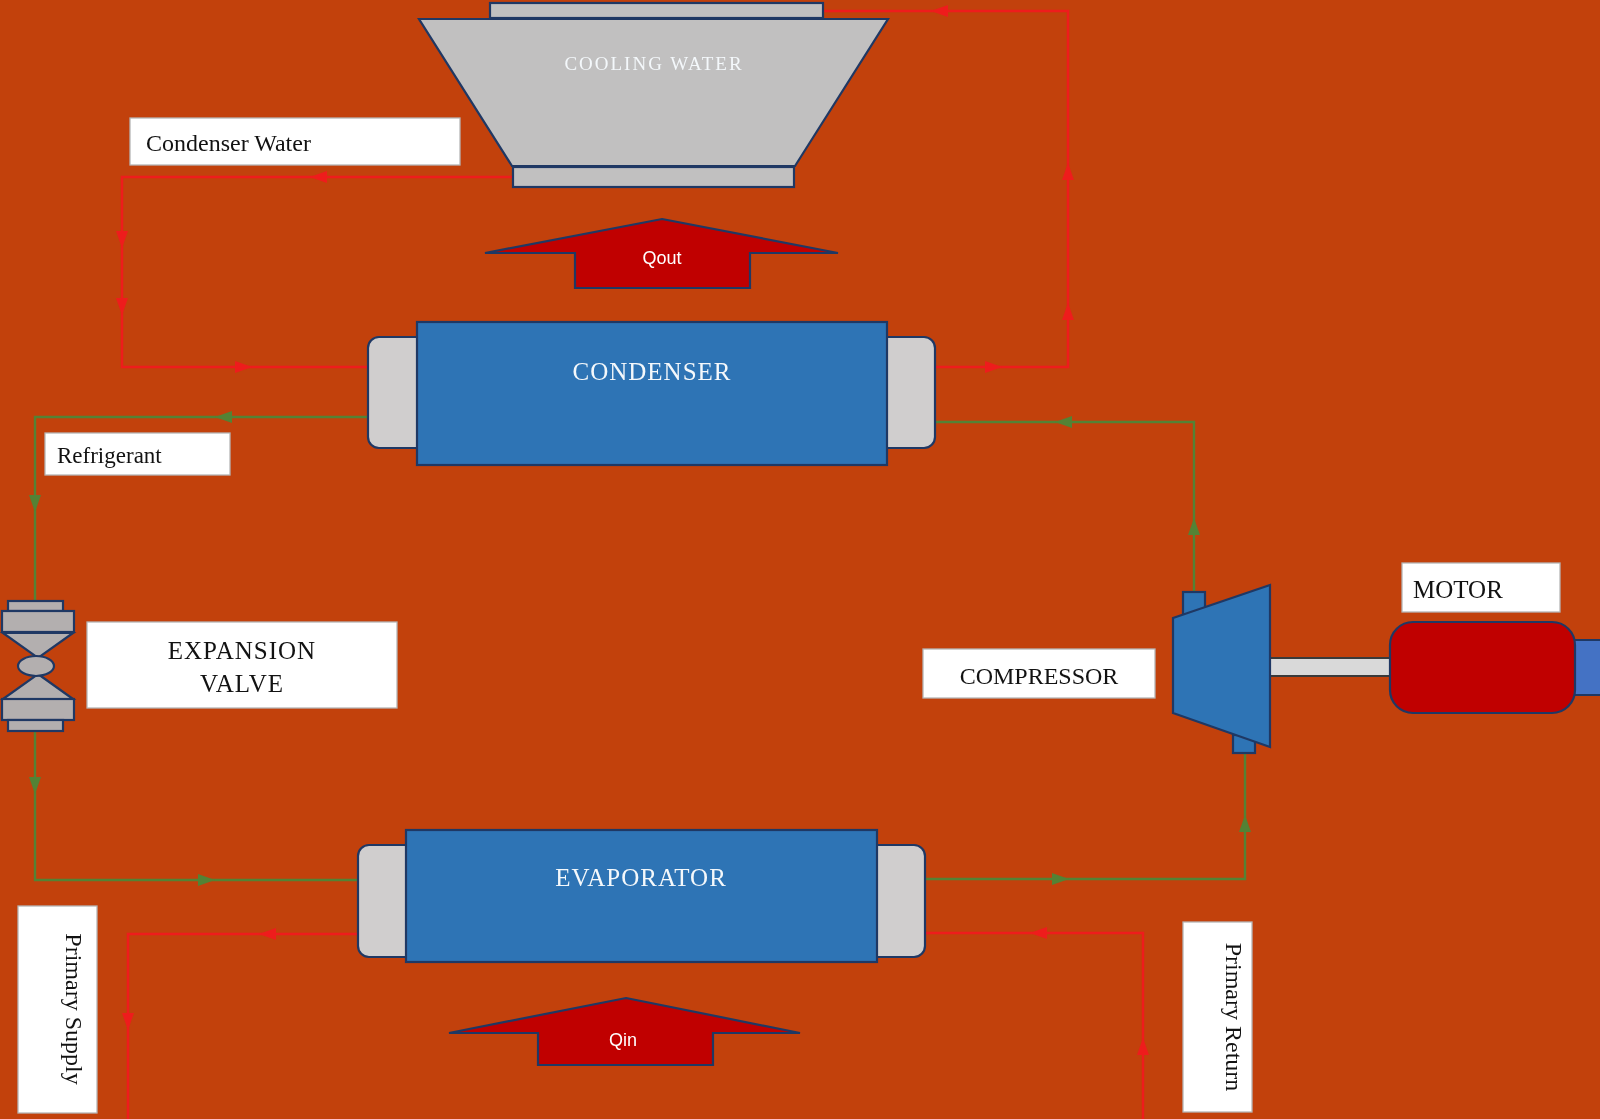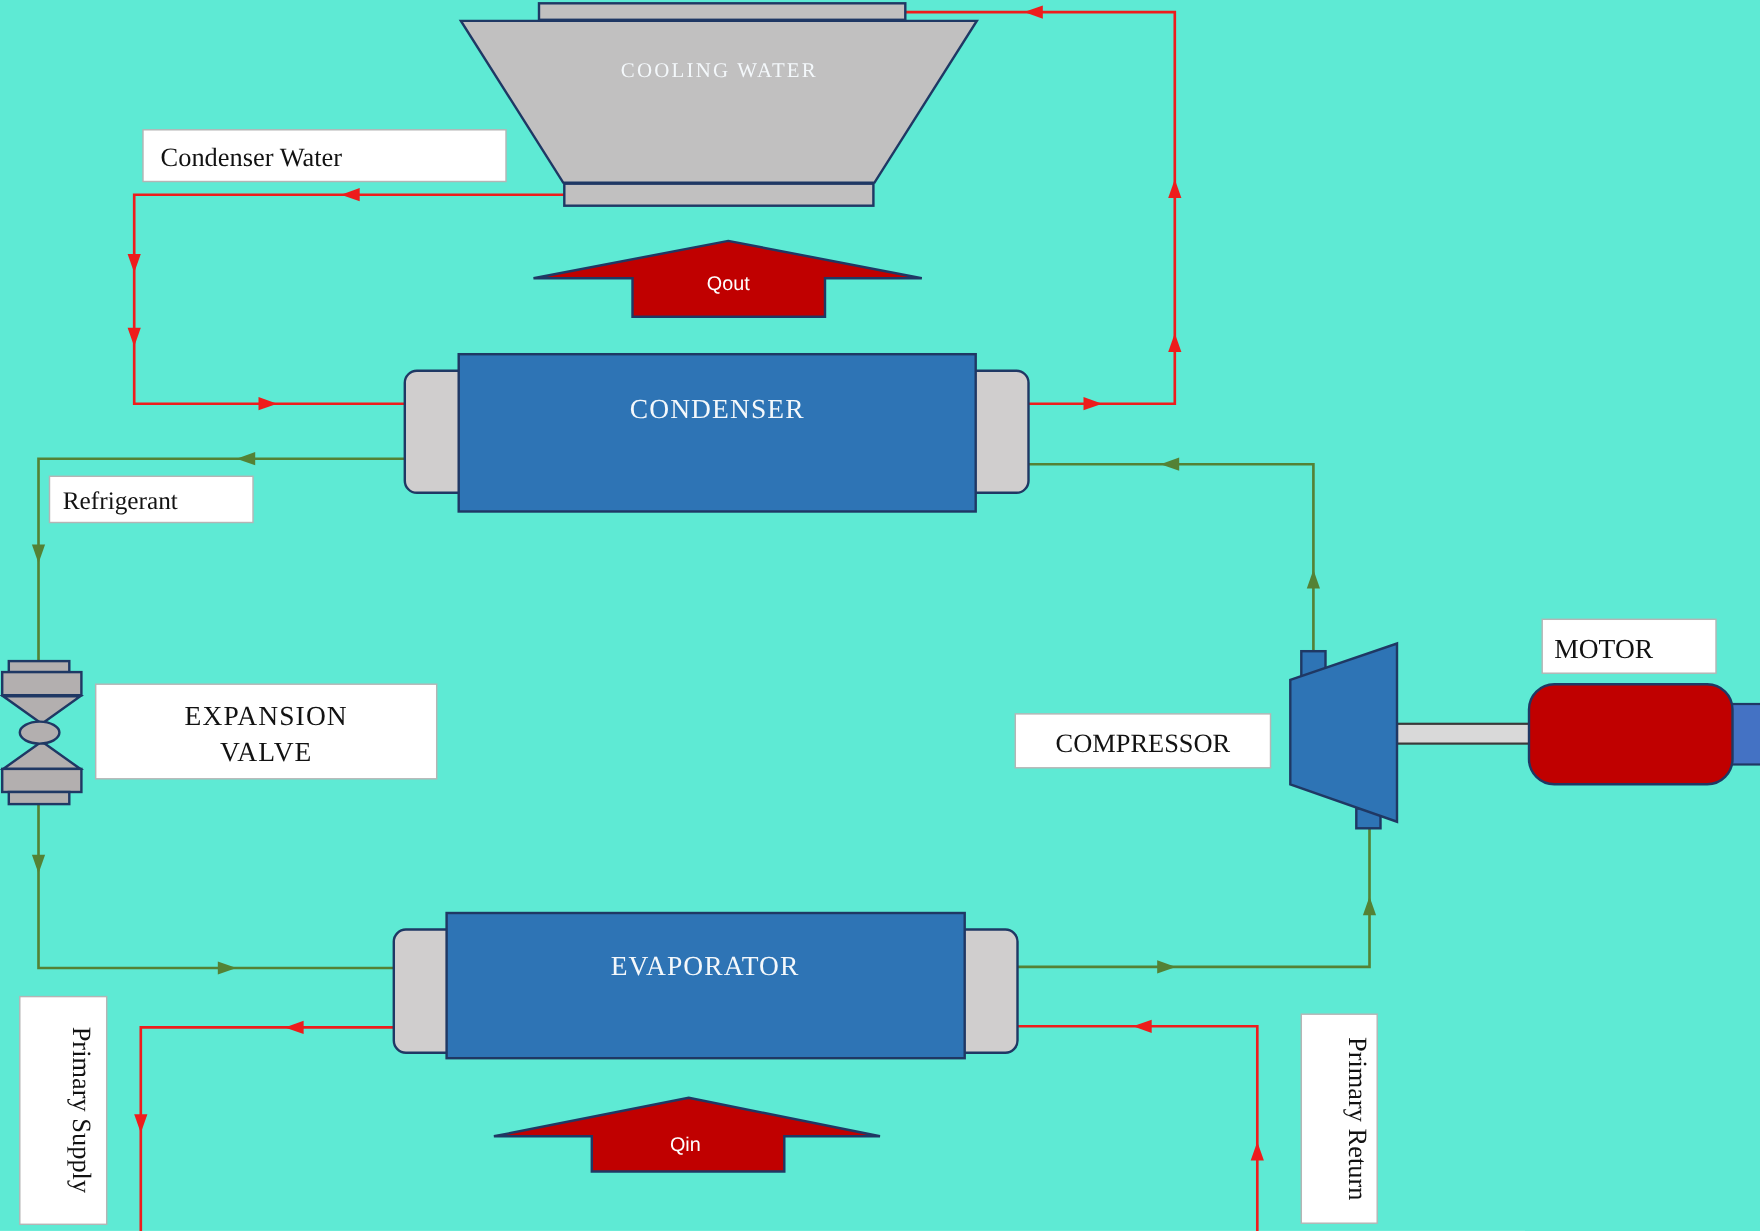--- a/index.html
+++ b/index.html
@@ -1,16 +1,16 @@
 <!DOCTYPE html>
 <html style="--component-blue: #2E74B5; --outline-navy: #1F3864; --cap-gray: #D0CECE; --tower-gray: #C1C0C0; --valve-gray: #B3AFAF; --heat-red: #C00000; --pipe-red: #EE1C1C; --pipe-green: #548235; --tab-blue: #4472C4; --shaft-gray: #D9D9D9; --box-border: #B5B5B5; --text-black: #121212;"><head>
 <meta charset="utf-8">
 <style>
   html,body{margin:0;padding:0;background:#ffffff;}
-  .stage{position:relative;width:1600px;height:1119px;background:#5eead4;overflow:hidden;
+  .stage{position:relative;width:1600px;height:1119px;background:#c2410c;overflow:hidden;
          font-family:"Liberation Serif",serif;}
   svg{display:block;}
 
   
   .pipe{fill:none;stroke-width:2.4px;}
   .pipe-red{stroke:var(--pipe-red);}
   .pipe-green{stroke:var(--pipe-green);}
   .ah-red{fill:var(--pipe-red);}
   .ah-green{fill:var(--pipe-green);}
 

